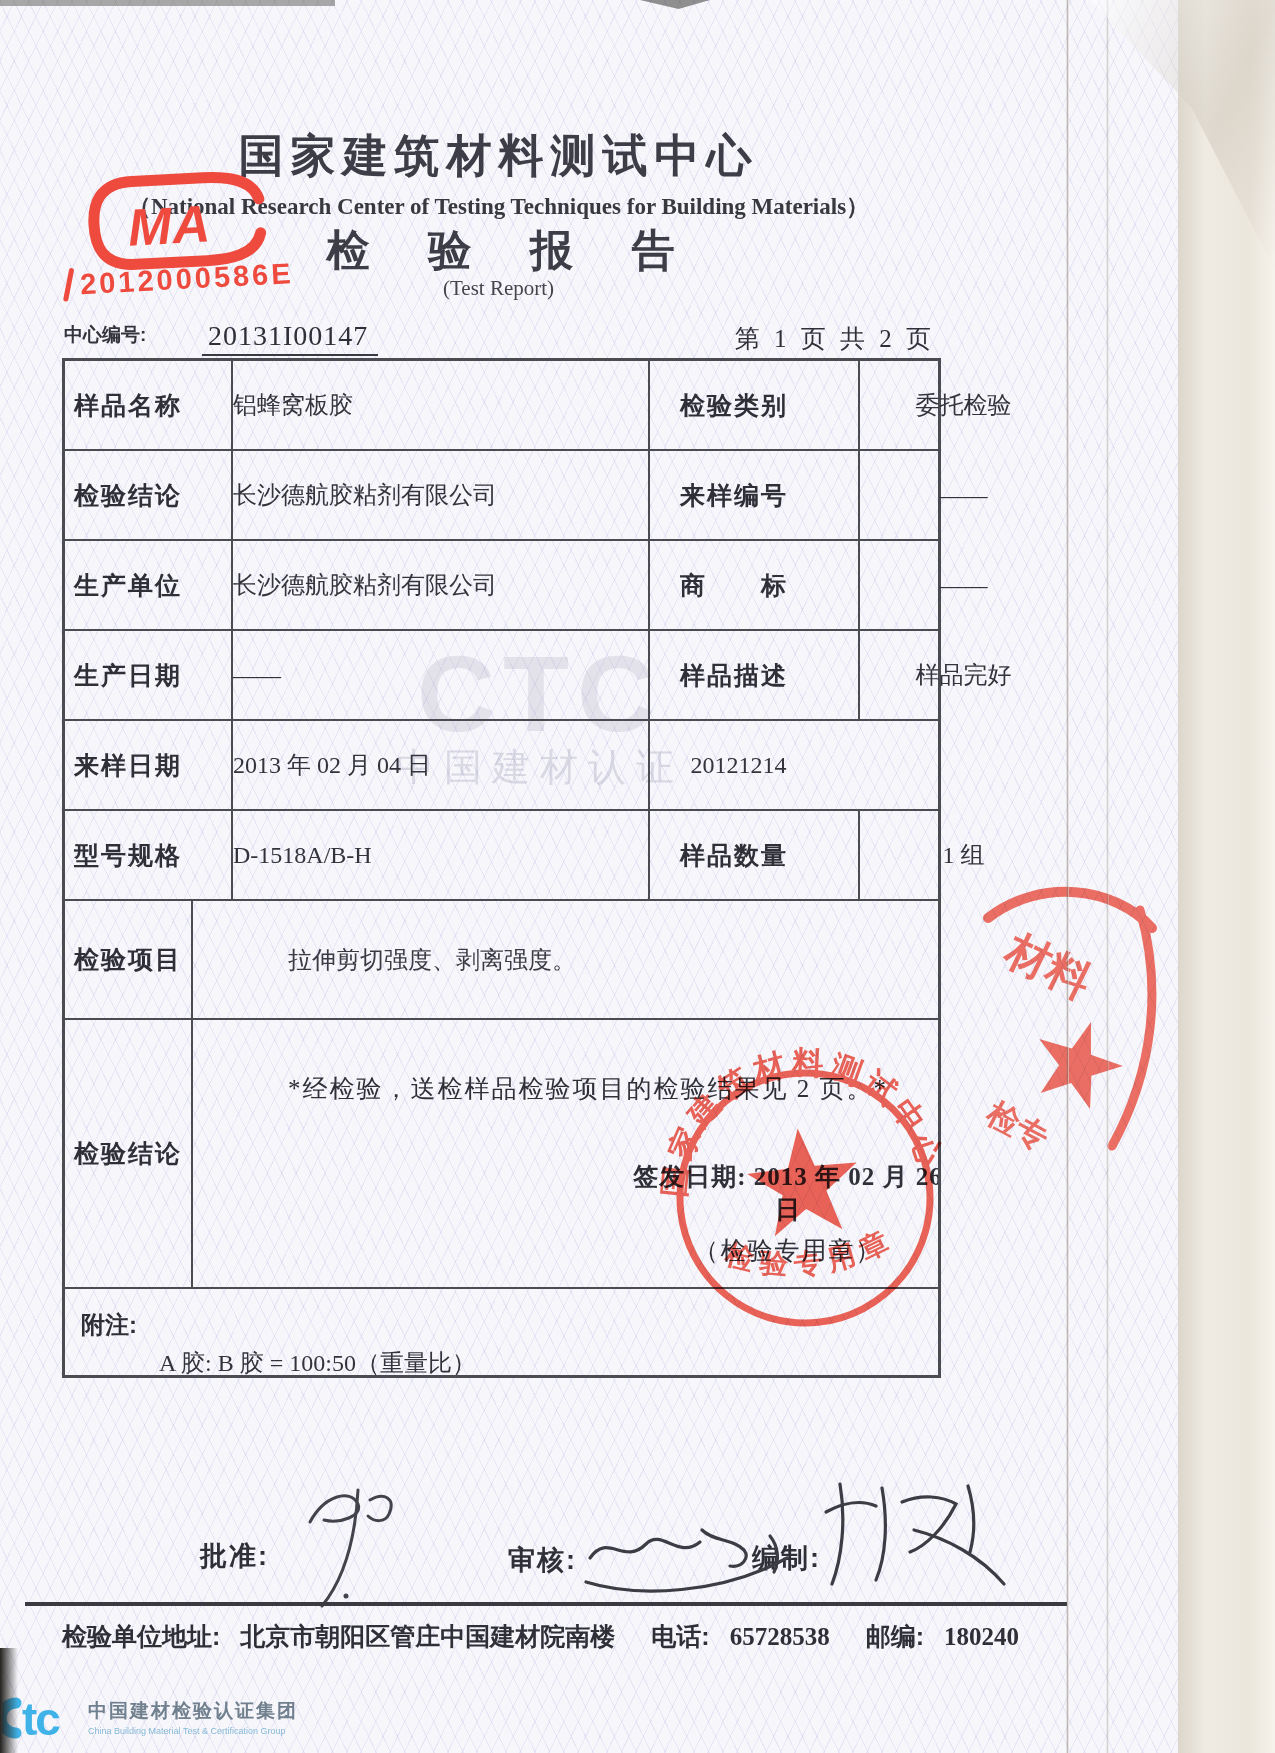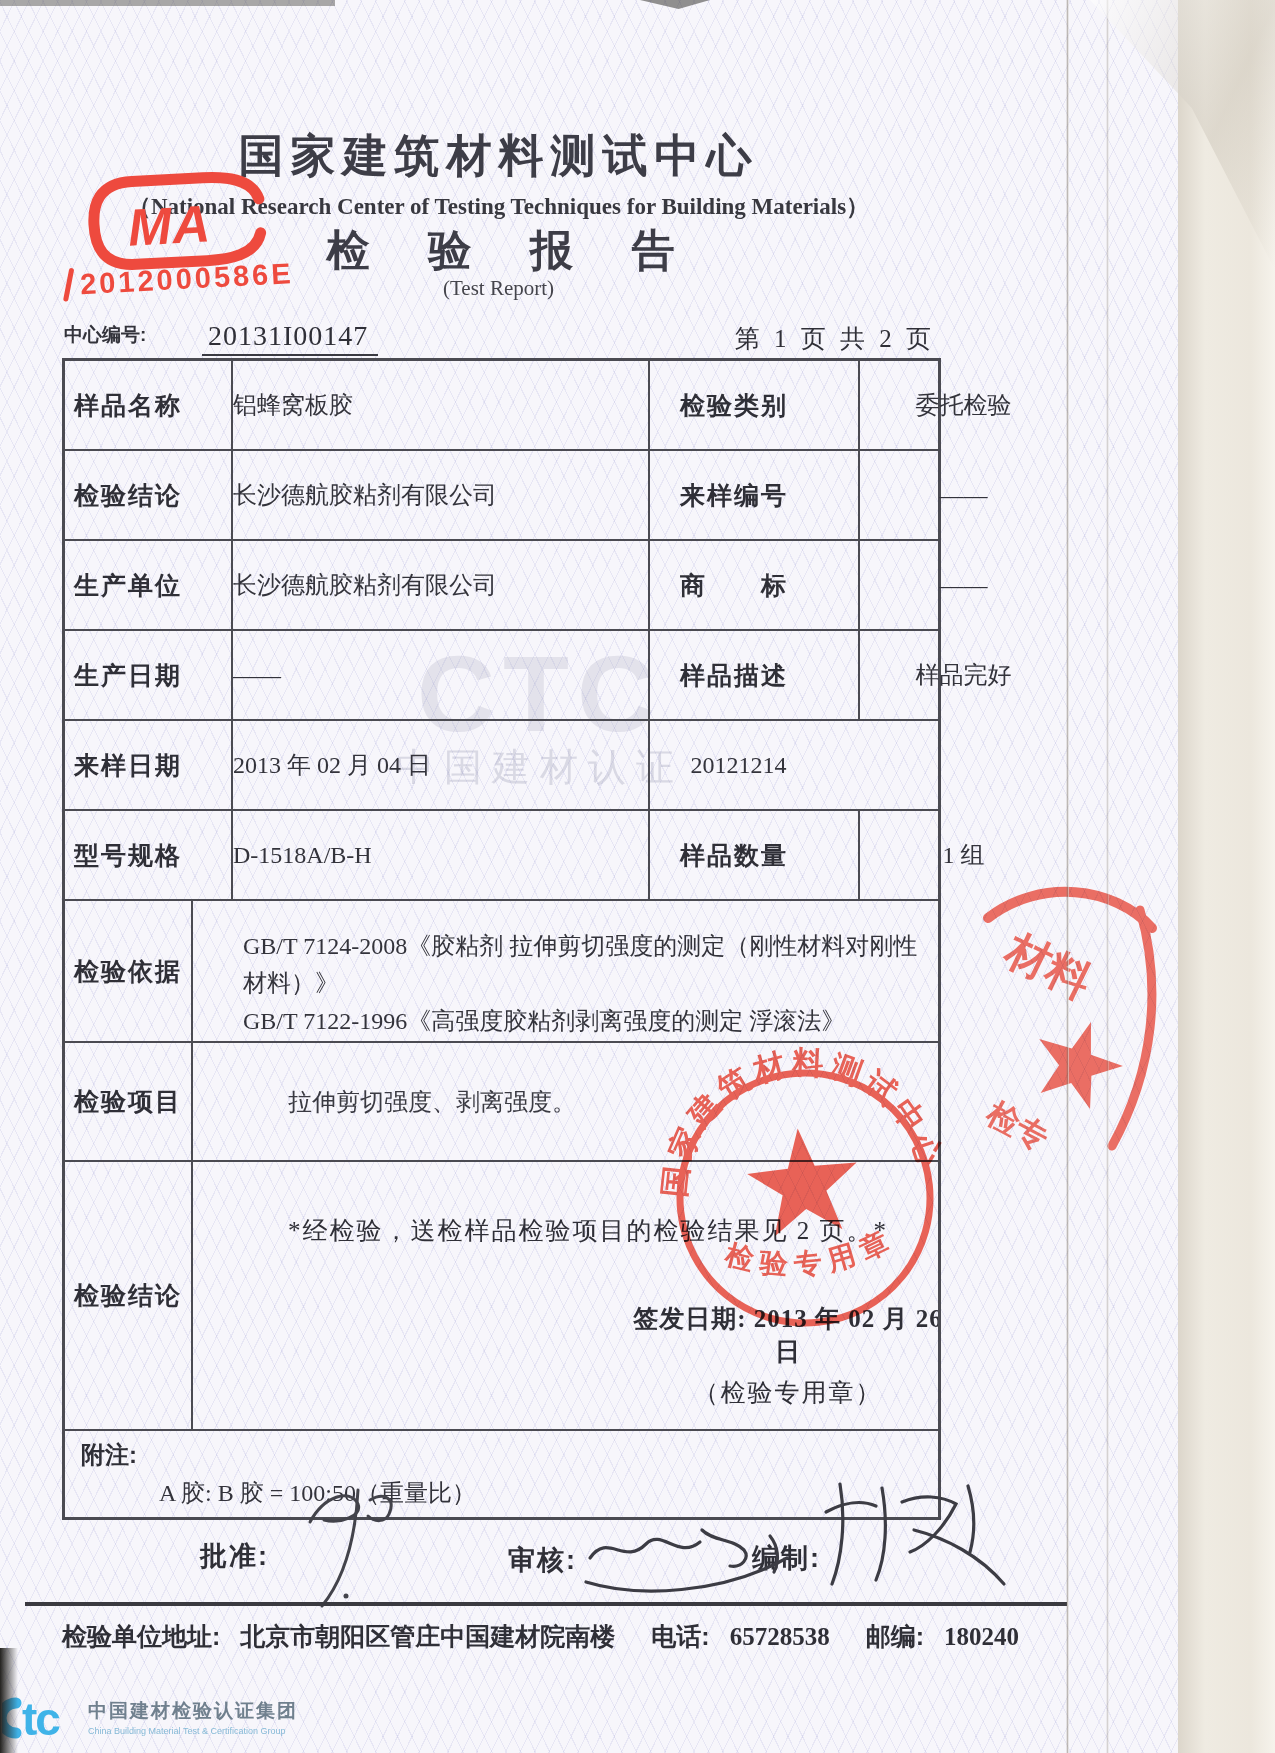--- a/index.html
+++ b/index.html
@@ -88,21 +88,21 @@
     font-weight:bold;font-size:25px;letter-spacing:2px;color:#2f2f37;}
   .vc{font-size:24px;color:#33333b;}
   .vc-center{justify-content:center;padding-left:9px;}
   .basis-text{display:block;padding:26px 10px 0 50px;font-size:24px;line-height:1.55;color:#33333b;}
   .items-text{padding-left:95px;font-size:24px;}
   .concl-cell{position:relative;display:block;text-decoration:underline;}
   .concl-text{position:absolute;left:95px;top:52px;font-size:25px;letter-spacing:2px;color:#2f2f37;}
   .sign-block{position:absolute;left:430px;top:140px;width:330px;text-align:center;}
   .issue-date{font-size:25px;font-weight:bold;letter-spacing:1px;color:#2f2f37;}
   .seal-note{font-size:25px;letter-spacing:2px;margin-top:8px;color:#2f2f37;}
-  .notes-cell{display:block;padding:8px 0 12px 16px;}
+  .notes-cell{display:block;padding:8px 0 12px 16px;margin-top:12px;}
   .notes-label{font-family:"Liberation Sans","DejaVu Sans",sans-serif;
     font-weight:bold;font-size:24px;color:#2f2f37;}
   .notes-value{display:block;padding-left:78px;margin-top:6px;font-size:24px;color:#33333b;}
 
   
   .watermark{position:absolute;left:330px;top:640px;width:420px;text-align:center;pointer-events:none;}
   .wm-en{font-family:"Liberation Sans","DejaVu Sans",sans-serif;font-weight:bold;
     font-size:108px;letter-spacing:8px;color:rgba(148,150,176,0.20);line-height:1;}
   .wm-cn{font-size:38px;letter-spacing:10px;color:rgba(148,150,176,0.30);margin-top:-6px;}
 
@@ -211,29 +211,20 @@
         <div class="cell vc vc-center">20121214</div>
       </div>
 
       <div class="t-row pair">
         <div class="cell lc">型号规格</div>
         <div class="cell vc">D-1518A/B-H</div>
         <div class="cell lc">样品数量</div>
         <div class="cell vc vc-center">1 组</div>
       </div>
 
-      <div class="t-row tall basis">
-        <div class="cell lc">检验依据</div>
-        <div class="cell">
-          <span class="basis-text">
-            <span>GB/T 7124-2008《胶粘剂 拉伸剪切强度的测定（刚性材料对刚性材料）》</span><br>
-            <span>GB/T 7122-1996《高强度胶粘剂剥离强度的测定 浮滚法》</span>
-          </span>
-        </div>
-      </div>
 
       <div class="t-row tall items">
         <div class="cell lc">检验项目</div>
         <div class="cell items-text">拉伸剪切强度、剥离强度。</div>
       </div>
 
       <div class="t-row tall concl">
         <div class="cell lc">检验结论</div>
         <div class="cell concl-cell">
           <div class="concl-text">*经检验，送检样品检验项目的检验结果见 2 页。*</div>

